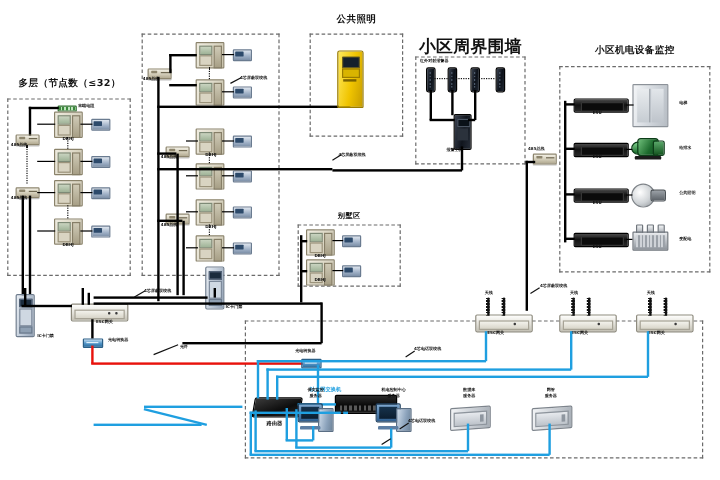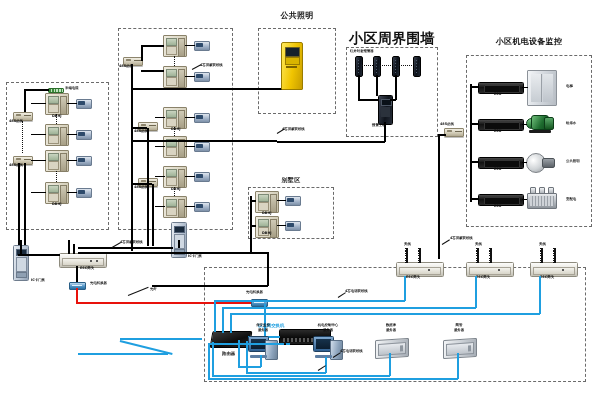--- a/index.html
+++ b/index.html
@@ -361,20 +361,21 @@
   
   .leader{position:absolute;}
   .leader .ln{position:absolute;background:#111;height:.9px;transform-origin:left center;}
 </style>
 </head>
 <body>
 
 <div id="stage">
 
   <div class="zone" style="left:6px;top:82px;width:103px;height:148px;"></div>
+  <div class="zone-title" style="left:2px;top:64px;width:112px;font-size:8px;">多层（节点数（≤32）</div>
 
   <div class="zone" style="left:118px;top:28px;width:115px;height:202px;"></div>
 
   <div class="zone" style="left:258px;top:28px;width:78px;height:86px;"></div>
   <div class="zone-title" style="left:258px;top:10px;width:78px;font-size:8px;">公共照明</div>
 
   <div class="zone" style="left:346px;top:47px;width:92px;height:90px;"></div>
   <div class="zone-title" style="left:344px;top:30px;width:96px;font-size:14px;">小区周界围墙</div>
 
   <div class="zone" style="left:466px;top:55px;width:126px;height:172px;"></div>

